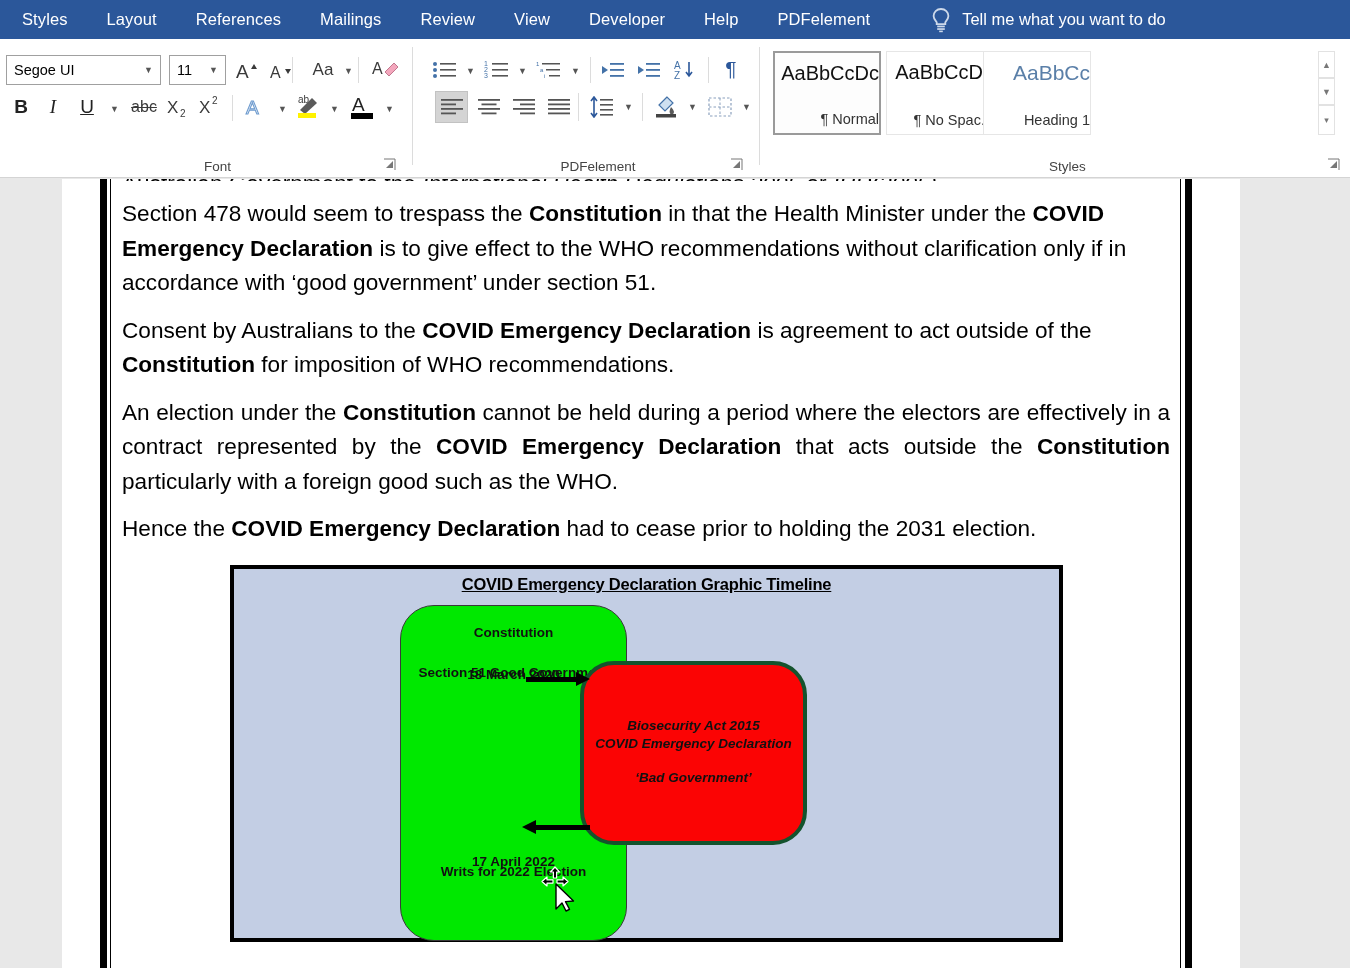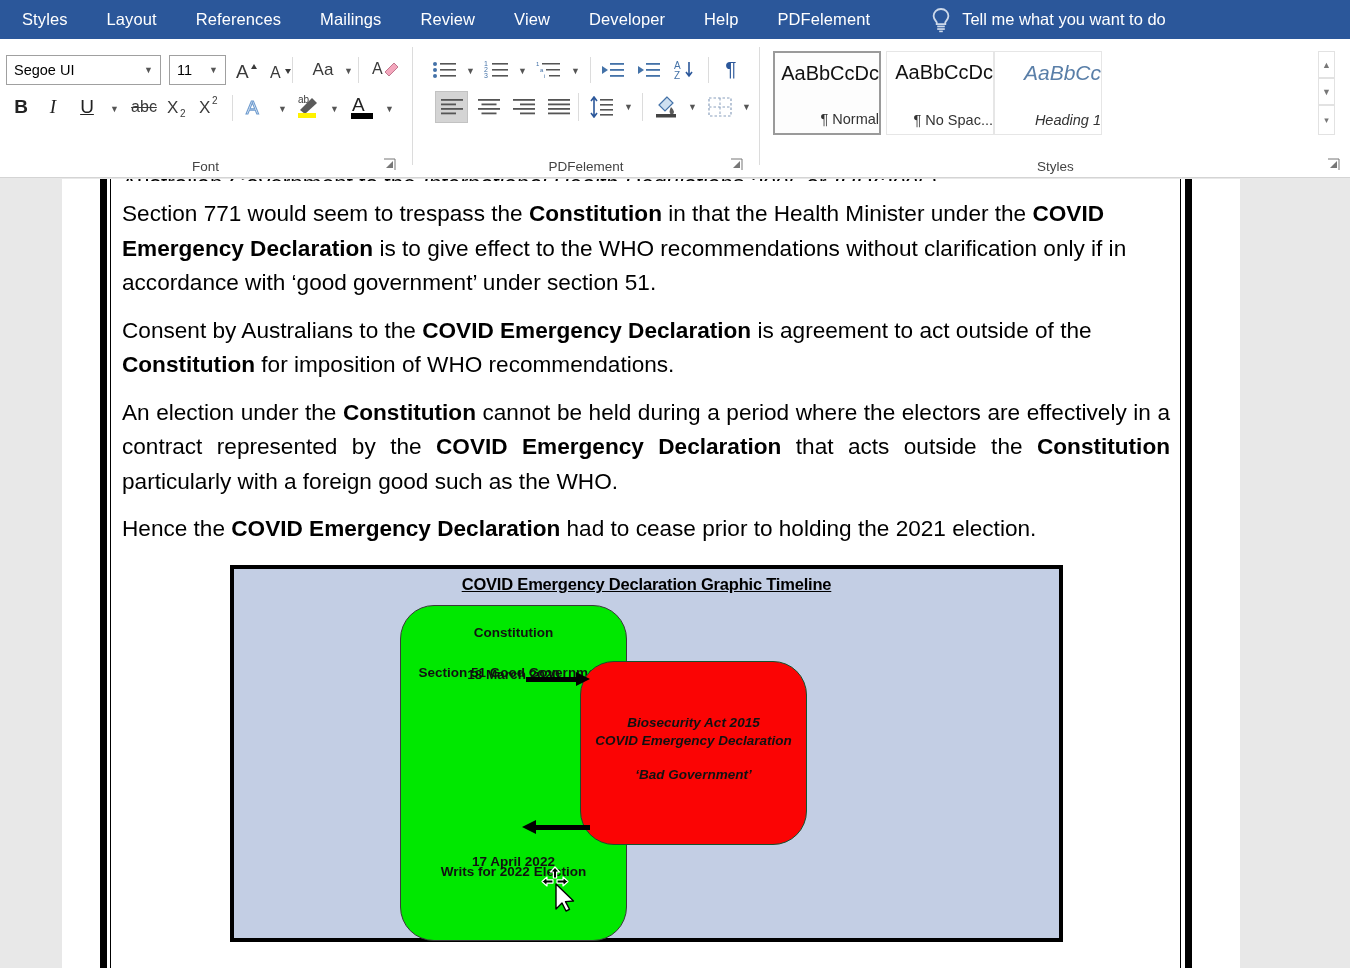--- a/index.html
+++ b/index.html
@@ -37,21 +37,21 @@
   .bulb { width: 22px; height: 26px; margin-right: 10px; position: relative; display:block; }
   .tellme-text { font-size: 16.5px; color: #ffffff; font-style: normal; }
 
   
   .ribbon {
     position: absolute; left: 0; top: 39px;
     width: 1350px; height: 139px;
     background: #ffffff;
     border-bottom: 1px solid #d4d4d4;
   }
-  .grp { position: absolute; top: 0; height: 139px; }
+  .grp { position: absolute; top: 0; height: 139px; padding-left: 12px; }
   .grp-label {
     position: absolute; bottom: 4px; width: 100%;
     text-align: center; font-size: 13.5px; color: #444444;
   }
   .grp-sep {
     position: absolute; top: 8px; width: 1px; height: 118px;
     background: #dcdcdc;
   }
   .dlg {
     position: absolute; bottom: 6px; width: 14px; height: 14px;
@@ -171,21 +171,21 @@
     position: absolute; left: 166px; top: 36px;
     width: 227px; height: 336px;
     background: #00e800;
     border: 1px solid #3a3a3a;
     border-radius: 34px;
   }
   .redbox {
     position: absolute; left: 346px; top: 92px;
     width: 227px; height: 184px;
     background: #fb0404;
-    border: 1px solid #14532d;
+    border: 4px solid #14532d;
     border-radius: 34px;
   }
   .dgtext {
     position: absolute; width: 100%; text-align: center;
     font-size: 13.5px; font-weight: bold; color: #111;
     line-height: 18px;
     white-space: nowrap;
   }
   .dgtext.italic { font-style: italic; }
   .arrow-wrap { position: absolute; }
@@ -448,21 +448,21 @@
 
   <div class="grp" style="left:761px; width:589px;">
     <div class="stylebox active sc-normal" style="left:12px; top:12px;">
       <div class="samp">AaBbCcDc</div>
       <div class="nm">¶ Normal</div>
     </div>
     <div class="stylebox sc-nospc" style="left:125px; top:12px;">
       <div class="samp">AaBbCcDc</div>
       <div class="nm">¶ No Spac...</div>
     </div>
-    <div class="stylebox sc-h1" style="left:233px; top:12px;font-style:italic;">
+    <div class="stylebox sc-h1" style="left:222px; top:12px;">
       <div class="samp">AaBbCc</div>
       <div class="nm">Heading 1</div>
     </div>
 
     <div class="gal-scroll" style="left:557px; top:12px; height:27px;">▲</div>
     <div class="gal-scroll" style="left:557px; top:39px; height:27px;">▼</div>
     <div class="gal-scroll" style="left:557px; top:66px; height:30px;">▾</div>
 
     <div class="grp-label">Styles</div>
     <div class="dlg" style="right:9px;">
@@ -481,33 +481,33 @@
     <div class="frame-r"></div>
     <div class="frame-r2"></div>
 
     <div class="content">
 
       <p class="para first nojust">
         <span>Australian Government to the </span><i>International Health Regulations 2005</i><span> or </span><i><u>IHR</u></i><i>(2005).</i>
       </p>
 
       <p class="para nojust">
-        <span>Section 771 would seem to trespass the </span><b>Constitution</b><span> in that the Health Minister under the </span><b>COVID Emergency Declaration</b><span> is to give effect to the WHO recommendations without clarification only if in accordance with ‘good government’ under section 51.</span>
+        <span>Section 478 would seem to trespass the </span><b>Constitution</b><span> in that the Health Minister under the </span><b>COVID Emergency Declaration</b><span> is to give effect to the WHO recommendations without clarification only if in accordance with ‘good government’ under section 51.</span>
       </p>
 
       <p class="para nojust">
         <span>Consent by Australians to the </span><b>COVID Emergency Declaration</b><span> is agreement to act outside of the </span><b>Constitution</b><span> for imposition of WHO recommendations.</span>
       </p>
 
       <p class="para">
         <span>An election under the </span><b>Constitution</b><span> cannot be held during a period where the electors are effectively in a contract represented by the </span><b>COVID Emergency Declaration</b><span> that acts outside the </span><b>Constitution</b><span> particularly with a foreign good such as the WHO.</span>
       </p>
 
       <p class="para nojust">
-        <span>Hence the </span><b>COVID Emergency Declaration</b><span> had to cease prior to holding the 2021 election.</span>
+        <span>Hence the </span><b>COVID Emergency Declaration</b><span> had to cease prior to holding the 2031 election.</span>
       </p>
     </div>
 
     <div class="diagram">
       <div class="dg-title">COVID Emergency Declaration Graphic Timeline</div>
 
       <div class="greenbox">
         <div class="dgtext" style="top:18px;">Constitution</div>
         <div class="dgtext" style="top:58px;">Section 51 Good Government</div>
         <div class="dgtext" style="top:60px;">18 March 2020</div>

